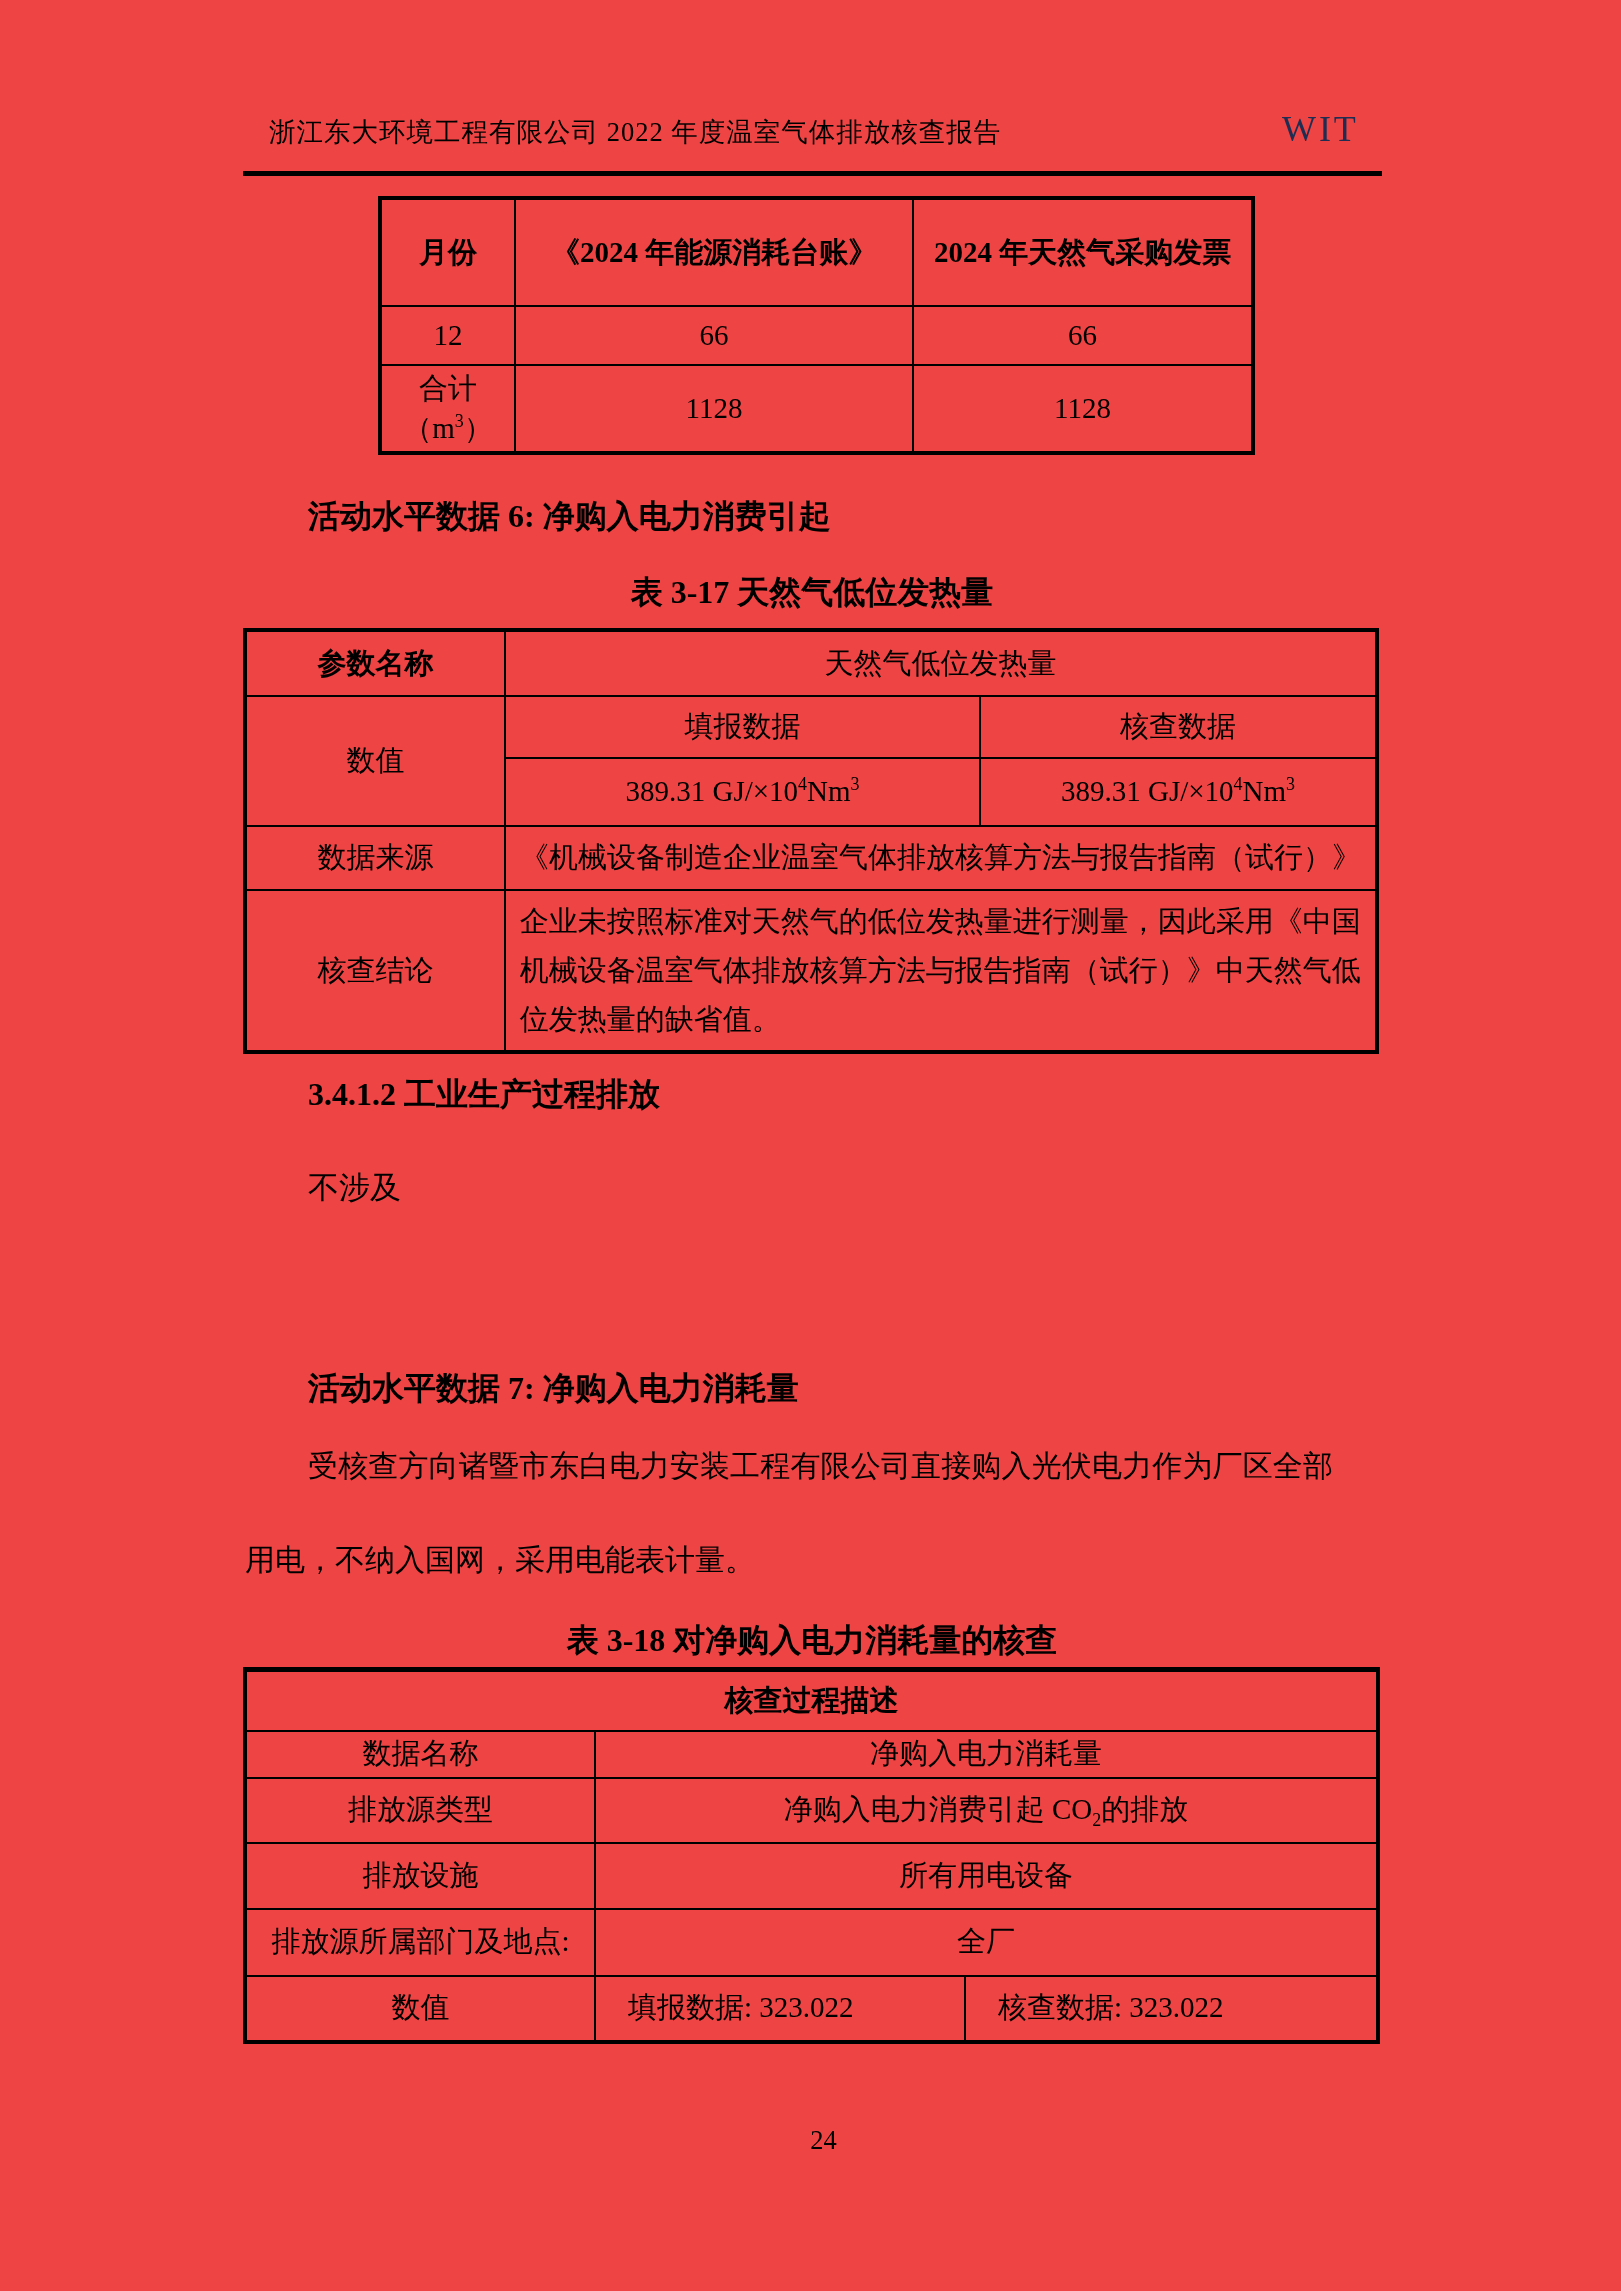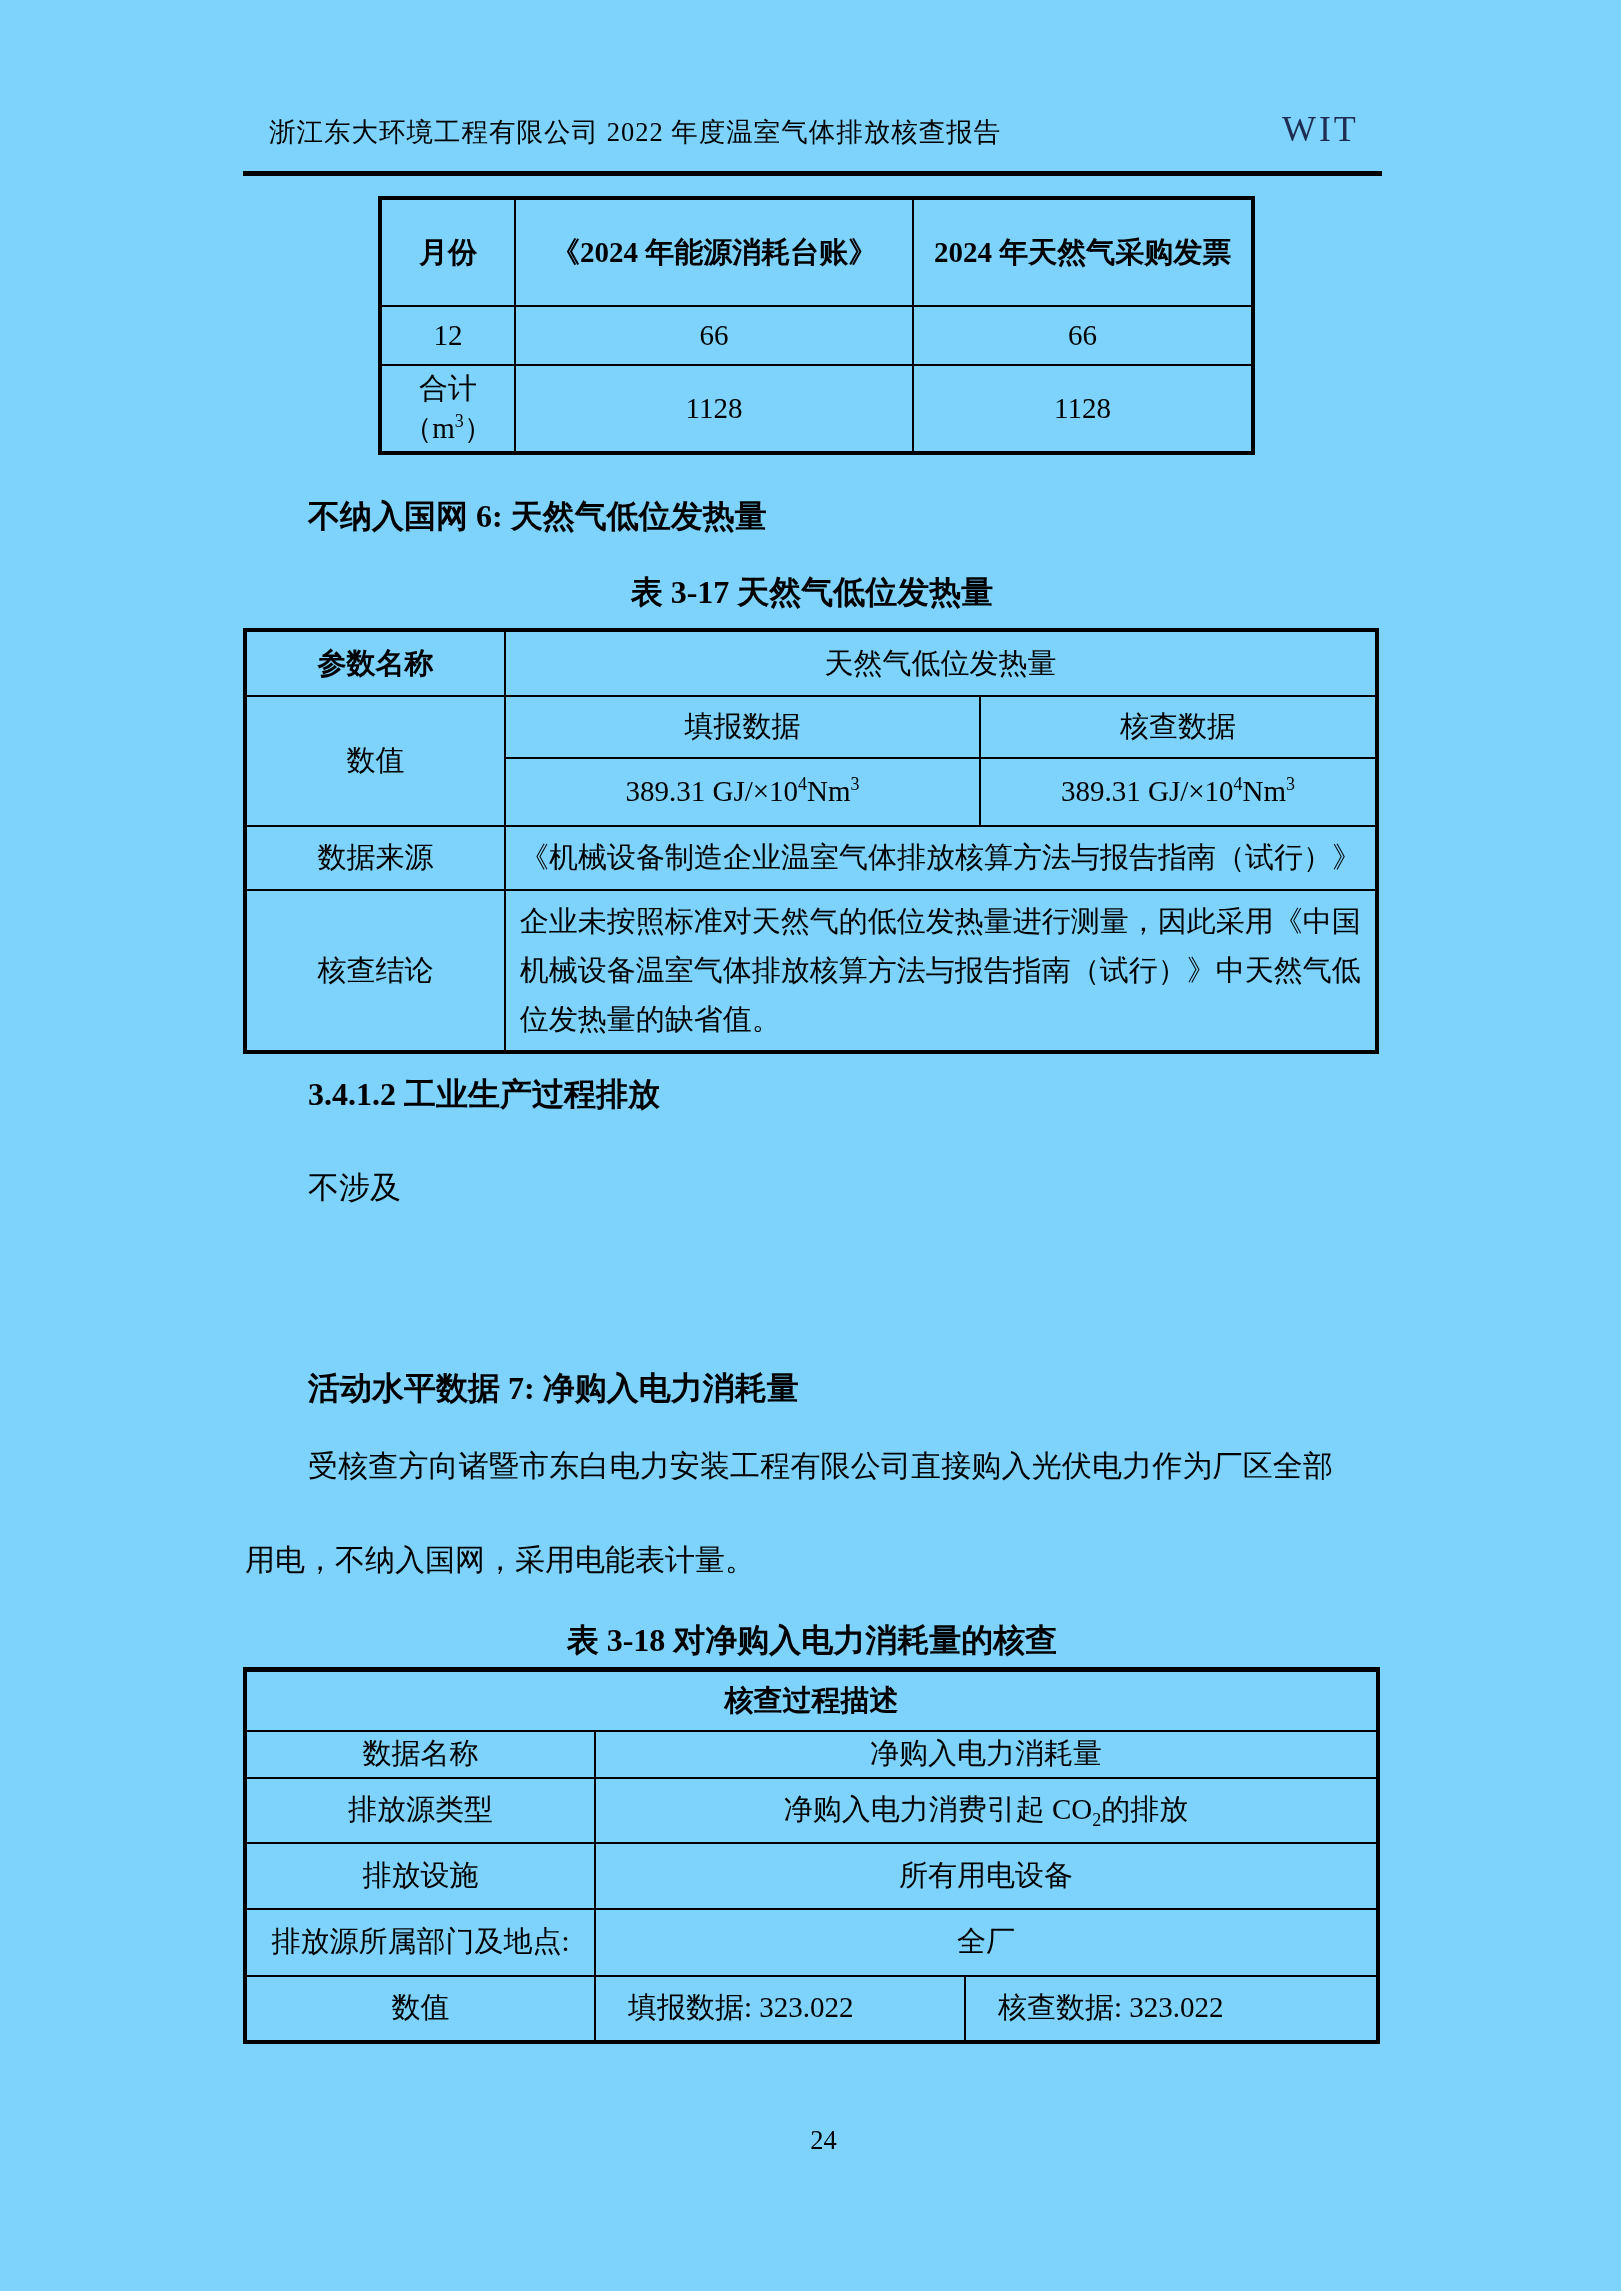--- a/index.html
+++ b/index.html
@@ -1,20 +1,20 @@
 <!DOCTYPE html>
 <html><head>
 <meta charset="utf-8">
 <style>
   html,body{margin:0;padding:0;background:#e8e8e8;}
   .page{
     position:relative;
     width:1621px;height:2292px;
     margin:0 auto;
-    background:#7dd3fc;
+    background:#ef4444;
     font-family:"Liberation Serif","DejaVu Serif",serif;
     color:#000;
     overflow:hidden;
   }
   .abs{position:absolute;}
 
   
   .doc-header-title{top:114px;left:269px;font-size:26.5px;letter-spacing:1px;white-space:nowrap;}
   .doc-logo{top:108px;left:1282px;font-size:36px;letter-spacing:2.9px;font-weight:400;}
   .header-rule{top:171px;left:243px;width:1139px;height:4.9px;background:#000;}
@@ -99,21 +99,21 @@
           <span>合计</span><br>
           <span>（m</span><sup>3</sup><span>）</span>
         </td>
         <td>1128</td>
         <td>1128</td>
       </tr>
     </tbody>
       </table>
   </div>
 
-  <div class="abs heading h-act6">不纳入国网 6: 天然气低位发热量</div>
+  <div class="abs heading h-act6">活动水平数据 6: 净购入电力消费引起</div>
 
   <div class="abs cap-317">表 3-17 天然气低位发热量</div>
 
   <div class="abs t317-wrap">
     <table class="tbl t317">
       <colgroup>
           <col style="width:260px">
           <col style="width:475px">
           <col style="width:397px">
         </colgroup>

